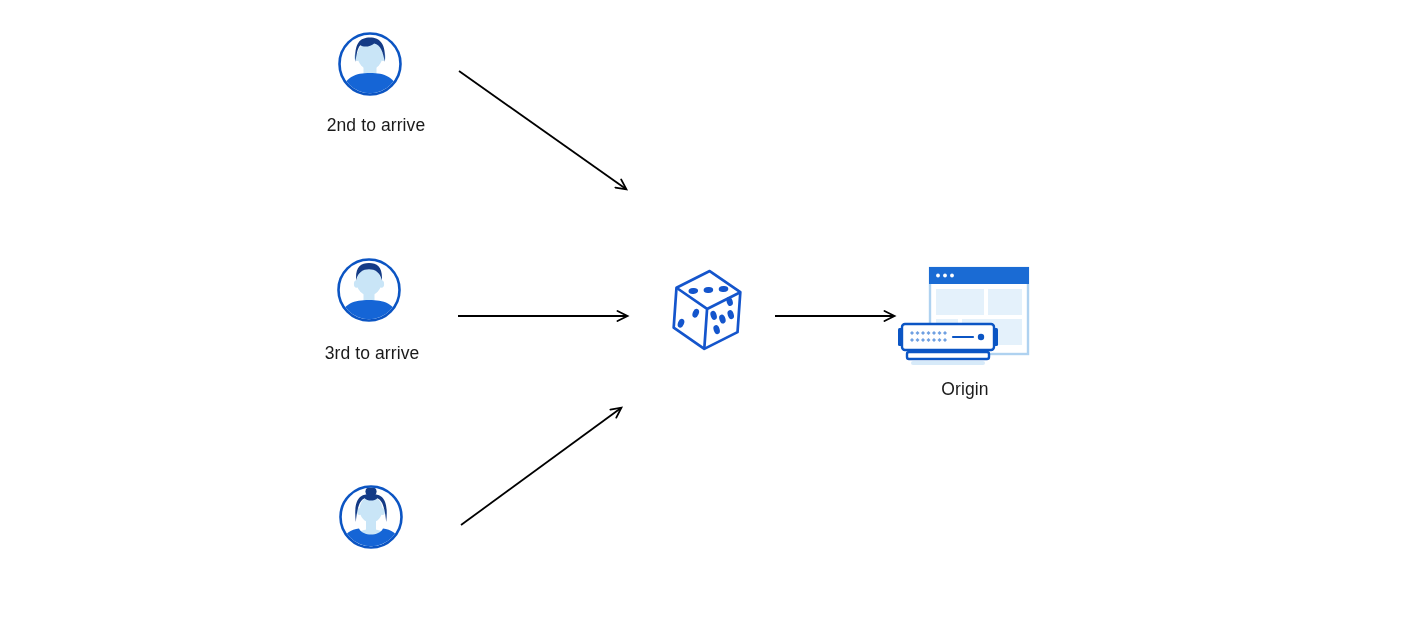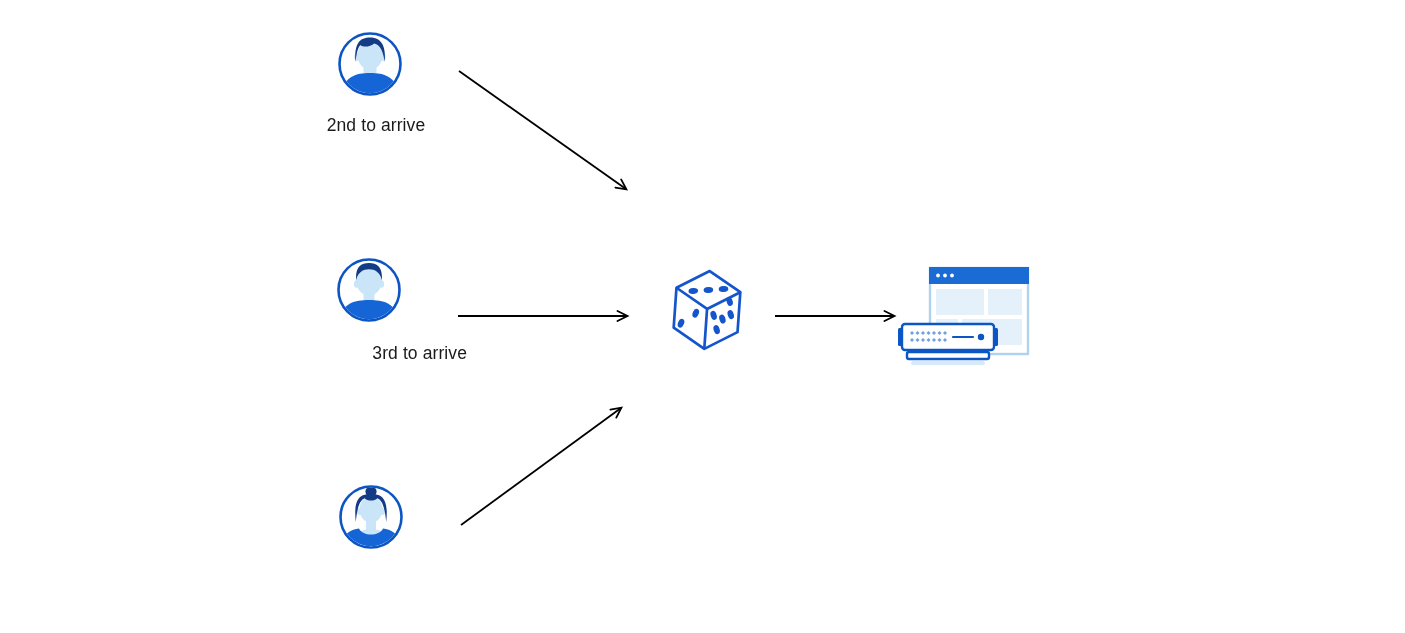--- a/index.html
+++ b/index.html
@@ -95,21 +95,21 @@
         <ellipse class="skinshadow" cx="33" cy="35" rx="5.6" ry="2.8"></ellipse>
         <path class="shirt" d="M2,66 C5,47 17,43 33,43 C49,43 61,47 64,66 Z"></path>
         <ellipse class="skin" cx="20.5" cy="27" rx="2.6" ry="3.8"></ellipse>
         <ellipse class="skin" cx="45.5" cy="27" rx="2.6" ry="3.8"></ellipse>
         <ellipse class="skin" cx="33" cy="25" rx="12.5" ry="13.5"></ellipse>
         <path class="hair" d="M20,21 C20,9.5 25,6 33,6 C41,6 46,9.5 46,21 L46,23.5
                              C43.8,14.8 39,12.2 33,12.2 C27,12.2 22.2,14.8 20,23.5 Z"></path>
       </g>
     </svg>
   </div>
-  <div class="node-label" style="left:277px;top:343px;text-align:right;">3rd to arrive</div>
+  <div class="node-label" style="left:277px;top:343px;">3rd to arrive</div>
 
   <div class="node" style="left:338px;top:484px;">
     <svg width="66" height="66" viewBox="0 0 66 66">
       <defs>
           <clipPath id="c3">
             <circle cx="33" cy="33" r="29.2"></circle>
           </clipPath>
         </defs>
       <circle class="ring" cx="33" cy="33" r="30.5"></circle>
       <g clip-path="url(#c3)">
@@ -185,14 +185,15 @@
       </g>
       <line class="srvline" x1="55" y1="71" x2="75" y2="71"></line>
       <circle class="srvdot" cx="83" cy="71" r="3.2"></circle>
       <rect class="srv" x="9" y="86" width="82" height="7" rx="2"></rect>
       <rect class="shadowplate" x="13" y="95" width="74" height="4" rx="2"></rect>
       <defs>
         <path id="dm" class="pat" d="M0,-2 L2,0 L0,2 L-2,0 Z"></path>
       </defs>
     </svg>
   </div>
+  <div class="node-label" style="left:870px;top:379px;">Origin</div>
 
 </div>
 
 </body></html>

